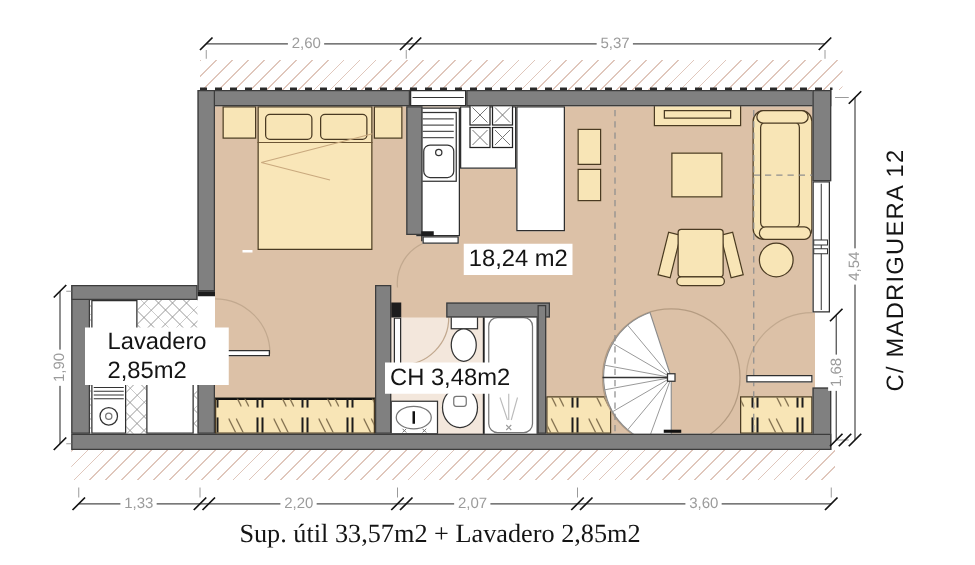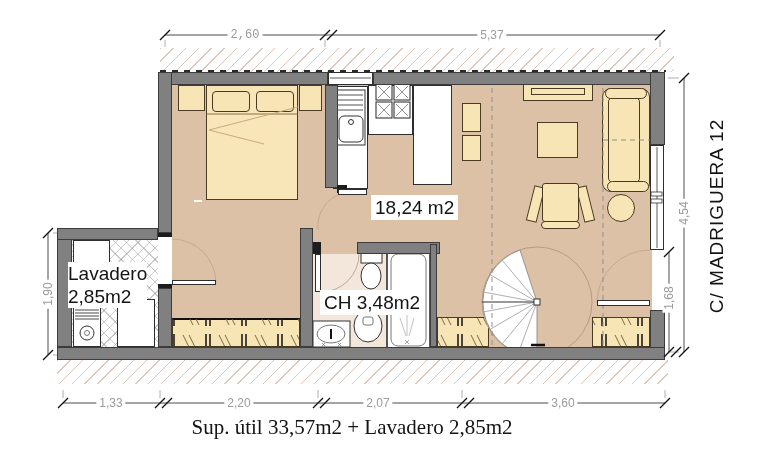--- a/index.html
+++ b/index.html
@@ -201,37 +201,37 @@
       <path d="M664,257 L674,247 M664,357 L674,347 M671,357 L681,347"></path>
     </g>
     <g stroke="#333" stroke-width="0.8" fill="none">
       <path d="M657,147 V248"></path>
       <path d="M330,78 H371"></path>
       <rect x="651" y="192" width="11" height="4" fill="#fff"></rect>
       <rect x="651" y="199" width="11" height="4" fill="#fff"></rect>
     </g>
   </svg>
 
-  <div class="dimlabel" style="left:245px;top:35px;font-family:Liberation Mono, monospace;">2,60</div>
+  <div class="dimlabel" style="left:245px;top:35px;">2,60</div>
   <div class="dimlabel" style="left:492px;top:35px;">5,37</div>
   <div class="dimlabel" style="left:111px;top:403px;">1,33</div>
   <div class="dimlabel" style="left:239px;top:403px;">2,20</div>
   <div class="dimlabel" style="left:378px;top:403px;text-align:center;">2,07</div>
   <div class="dimlabel" style="left:563px;top:403px;">3,60</div>
   <div class="dimlabel rot" style="left:48px;top:294px;">1,90</div>
   <div class="dimlabel rot" style="left:684px;top:213px;">4,54</div>
   <div class="dimlabel rot" style="left:669px;top:298px;">1,68</div>
 
   <div class="roomlabel" style="left:194px;top:200px;">
   </div>
   <div class="roomlabel" style="left:371px;top:195px;">
     <div>18,24 m2</div>
   </div>
-  <div class="roomlabel" style="left:68px;top:262px;padding:0 0;">
+  <div class="roomlabel" style="left:68px;top:262px;padding:0 18px;">
     <div>Lavadero</div>
     <div>2,85m2</div>
   </div>
-  <div class="roomlabel" style="left:320px;top:290px;">CH 3,48m2</div>
+  <div class="roomlabel" style="left:308px;top:290px;">CH 3,48m2</div>
 
   <div class="caption" style="left:352px;top:427px;font-family:Liberation Serif, serif;">Sup. útil 33,57m2 + Lavadero 2,85m2</div>
   <div class="street" style="left:717px;top:216px;">C/ MADRIGUERA 12</div>
 
 </div>
 
 </body></html>

